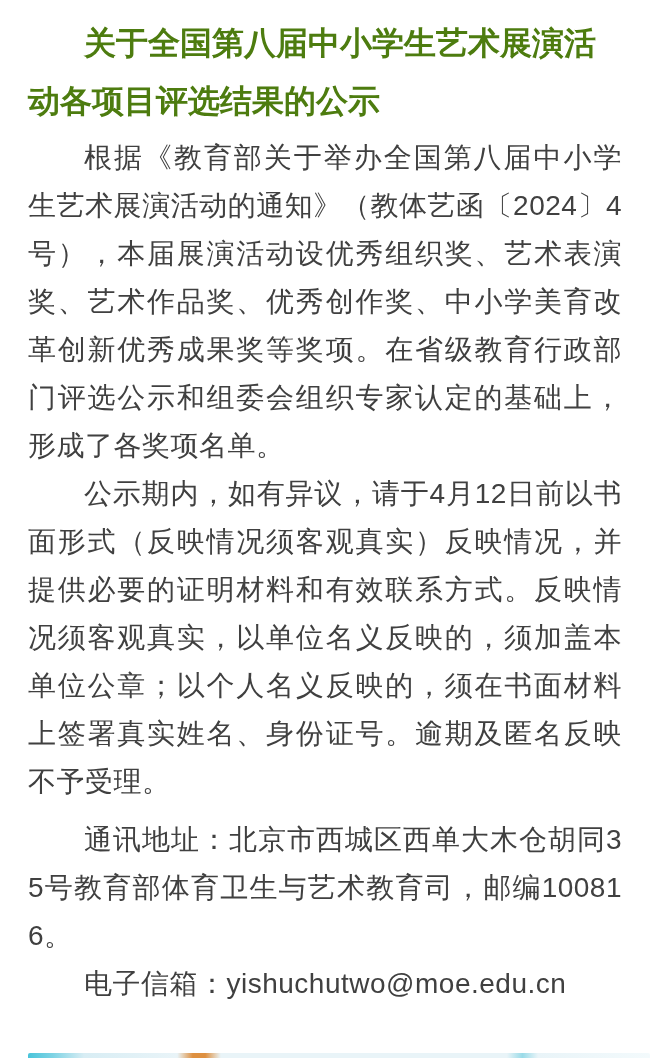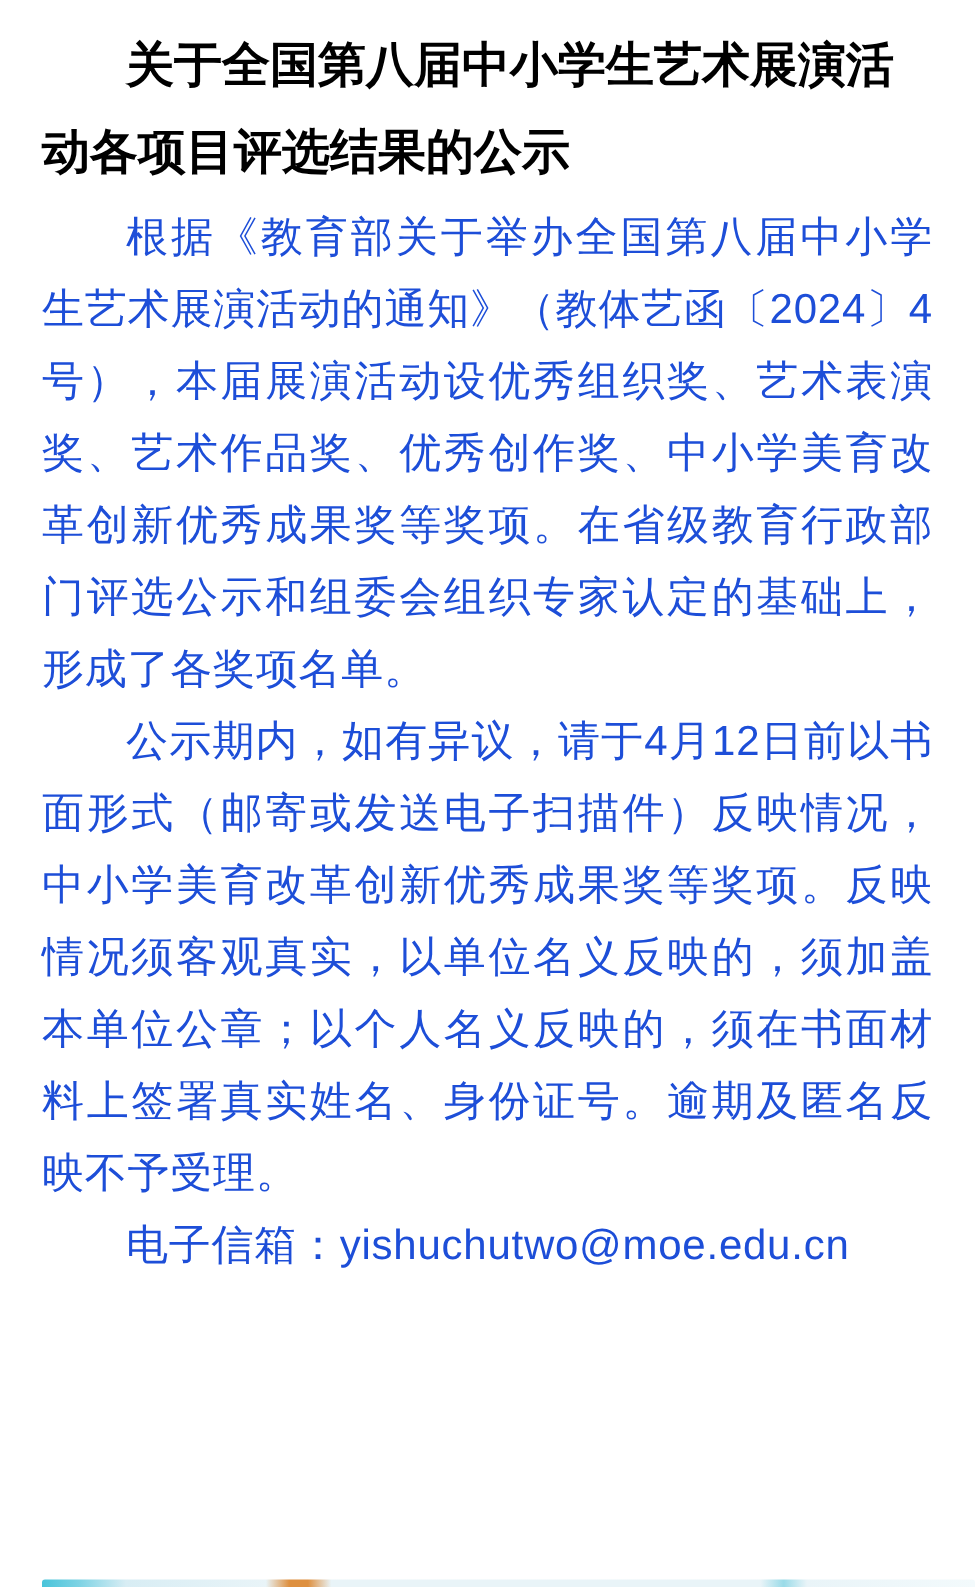--- a/index.html
+++ b/index.html
@@ -16,29 +16,29 @@
     font-family: "Liberation Sans", "DejaVu Sans", sans-serif;
   }
   .content {
     padding: 0 28px;
   }
   .title {
     margin: 14px 0 4px 0;
     font-size: 32px;
     line-height: 58px;
     font-weight: 700;
-    color: #000000;
+    color: #4d7c0f;
     text-indent: 56px;
     text-align: left;
   }
   .para {
     margin: 0;
     font-size: 28px;
     line-height: 48px;
-    color: #1d4ed8;
+    color: #404040;
     text-indent: 56px;
     text-align: justify;
     letter-spacing: 0.5px;
     word-break: break-all;
   }
   .para.contact {
     margin-top: 10px;
   }
   .banner-strip {
     position: absolute;
@@ -65,21 +65,22 @@
 <body>
 
 <div class="page">
   <div class="content">
 
     <h1 class="title">关于全国第八届中小学生艺术展演活动各项目评选结果的公示</h1>
 
     <p class="para">根据《教育部关于举办全国第八届中小学生艺术展演活动的通知》（教体艺函〔2024〕4号），本届展演活动设优秀组织奖、艺术表演奖、艺术作品奖、优秀创作奖、中小学美育改革创新优秀成果奖等奖项。在省级教育行政部门评选公示和组委会组织专家认定的基础上，形成了各奖项名单。</p>
 
 
-    <p class="para">公示期内，如有异议，请于4月12日前以书面形式（邮寄或发送电子扫描件）反映情况，中小学美育改革创新优秀成果奖等奖项。反映情况须客观真实，以单位名义反映的，须加盖本单位公章；以个人名义反映的，须在书面材料上签署真实姓名、身份证号。逾期及匿名反映不予受理。</p>
+    <p class="para">公示期内，如有异议，请于4月12日前以书面形式（反映情况须客观真实）反映情况，并提供必要的证明材料和有效联系方式。反映情况须客观真实，以单位名义反映的，须加盖本单位公章；以个人名义反映的，须在书面材料上签署真实姓名、身份证号。逾期及匿名反映不予受理。</p>
 
+    <p class="para contact">通讯地址：北京市西城区西单大木仓胡同35号教育部体育卫生与艺术教育司，邮编100816。</p>
 
     <p class="para">电子信箱：yishuchutwo@moe.edu.cn</p>
 
   </div>
 
   <div class="banner-strip"></div>
 </div>
 
 </body></html>

